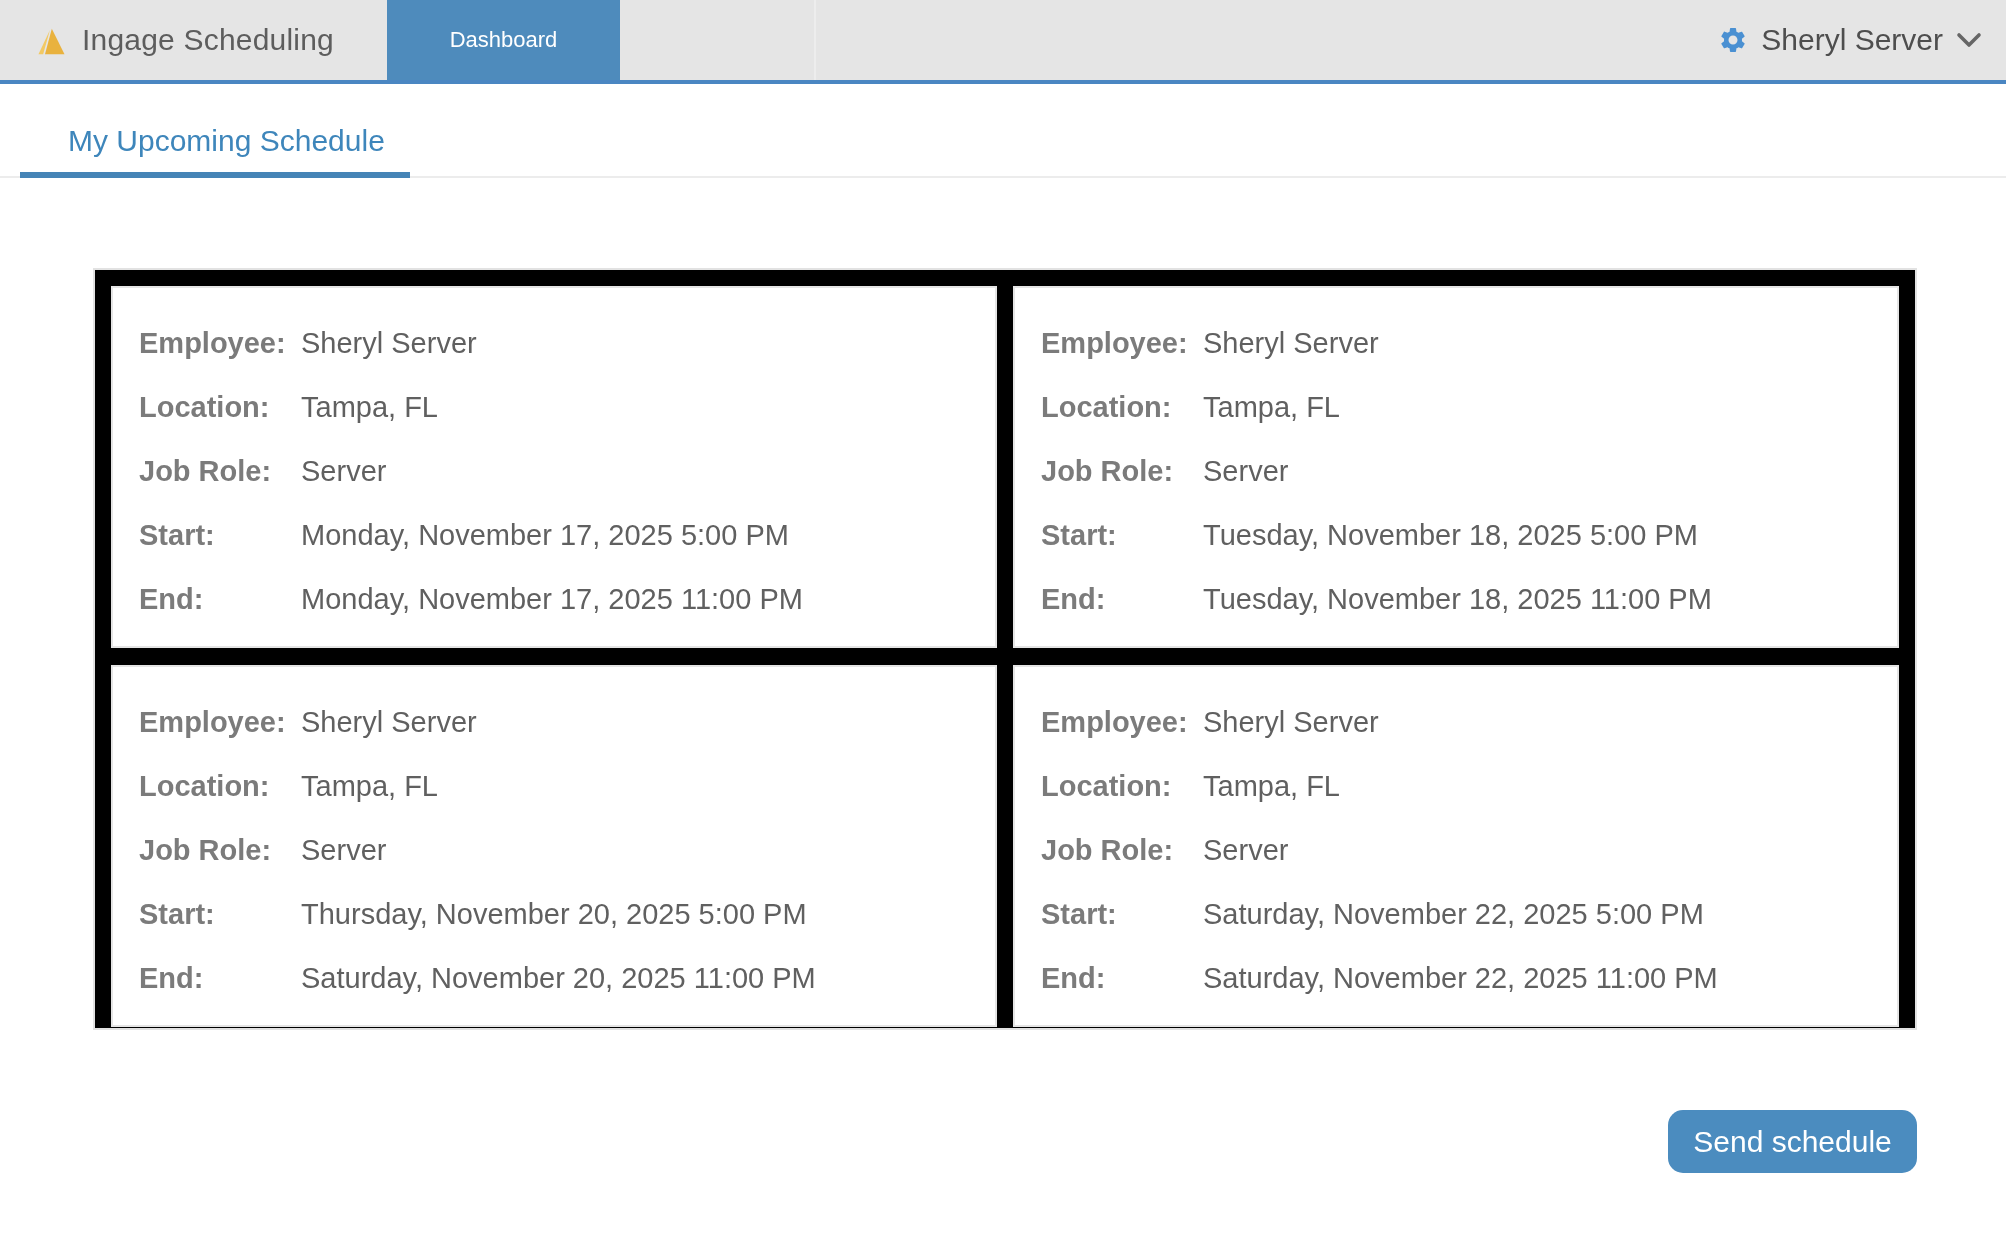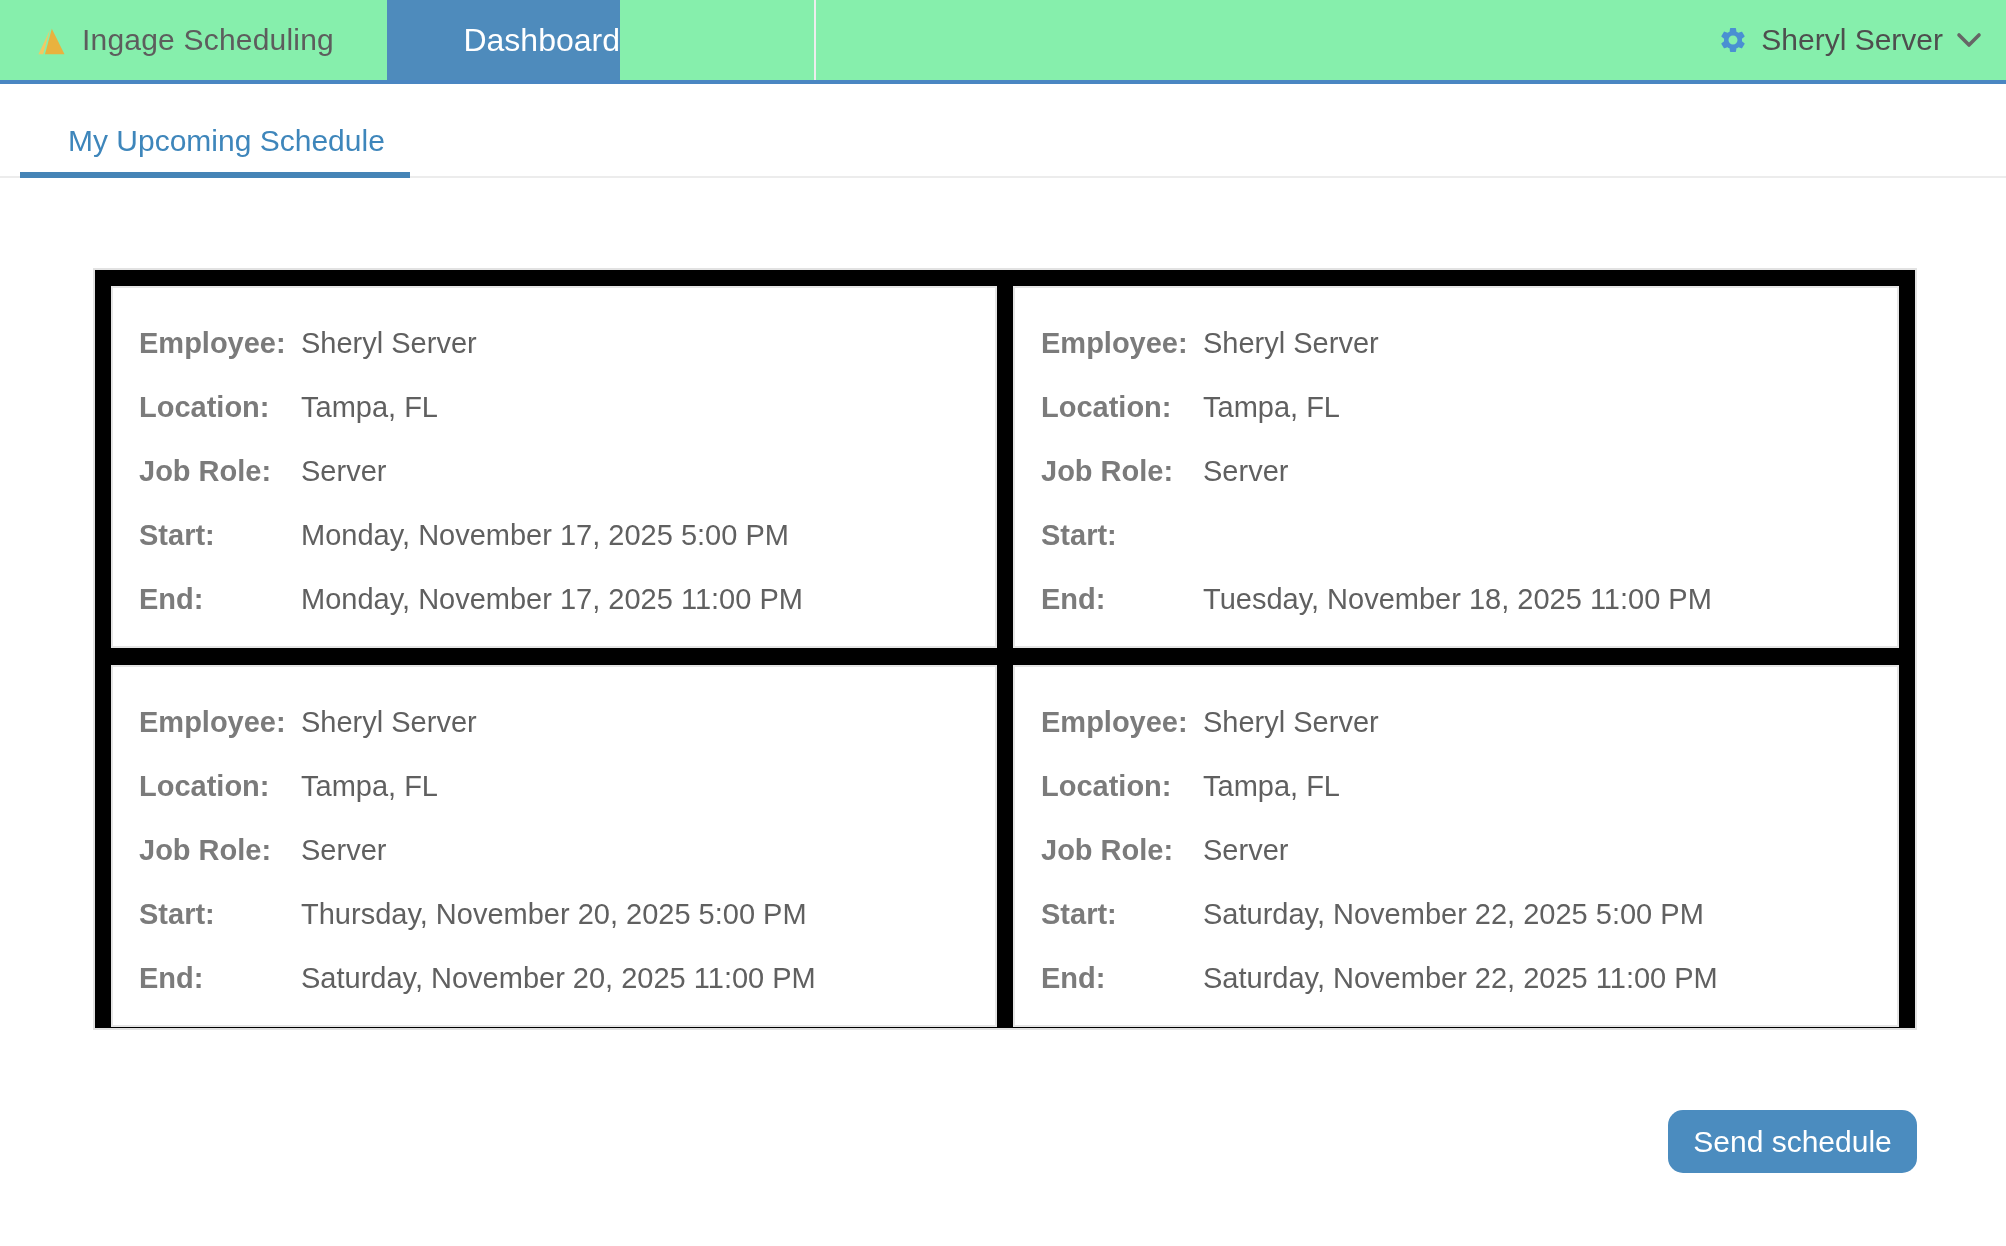--- a/index.html
+++ b/index.html
@@ -2,27 +2,27 @@
 <html><head>
 <meta charset="utf-8">
 <style>
   * { margin:0; padding:0; box-sizing:border-box; }
   html,body { width:2006px; height:1246px; background:#ffffff;
     font-family:"Liberation Sans", sans-serif; overflow:hidden; }
   .canvas { position:relative; width:2006px; height:1246px; background:#fff; }
 
   
   .topbar { position:absolute; left:0; top:0; width:2006px; height:84px;
-    background:#86efac; border-bottom:4px solid #4a86c2; }
+    background:#e5e5e5; border-bottom:4px solid #4a86c2; }
   .brand { position:absolute; left:36px; top:0; height:80px;
     display:flex; align-items:center; gap:15px; cursor:pointer; }
   .brand-text { font-size:30px; color:#5d5d5d; letter-spacing:0.2px; }
   .nav-tab-active { position:absolute; left:387px; top:0; width:233px; height:80px;
     background:#4e8bbc; color:#fff; display:flex; align-items:center;
-    justify-content:flex-end; font-size:32px; cursor:pointer; }
+    justify-content:center; font-size:22px; cursor:pointer; }
   .header-divider { position:absolute; left:814px; top:0; width:2px; height:80px;
     background:#ededed; }
   .user-menu { position:absolute; right:24px; top:0; height:80px;
     display:flex; align-items:center; gap:13px; cursor:pointer; }
   .user-name { font-size:30px; color:#4e4e4e; }
 
   
   .tabbar { position:absolute; left:0; top:84px; width:2006px; height:94px;
     border-bottom:2px solid #ececec; background:#fff; }
   .tab-upcoming { position:absolute; left:68px; top:40px; font-size:30px;
@@ -133,20 +133,21 @@
       <div class="frow">
         <span class="flabel">Location:</span>
         <span class="fvalue">Tampa, FL</span>
       </div>
       <div class="frow">
         <span class="flabel">Job Role:</span>
         <span class="fvalue">Server</span>
       </div>
       <div class="frow">
         <span class="flabel">Start:</span>
+        <span class="fvalue">Tuesday, November 18, 2025 5:00 PM</span>
       </div>
       <div class="frow">
         <span class="flabel">End:</span>
         <span class="fvalue">Tuesday, November 18, 2025 11:00 PM</span>
       </div>
     </div>
 
     <div class="card">
       <div class="frow">
         <span class="flabel">Employee:</span>

